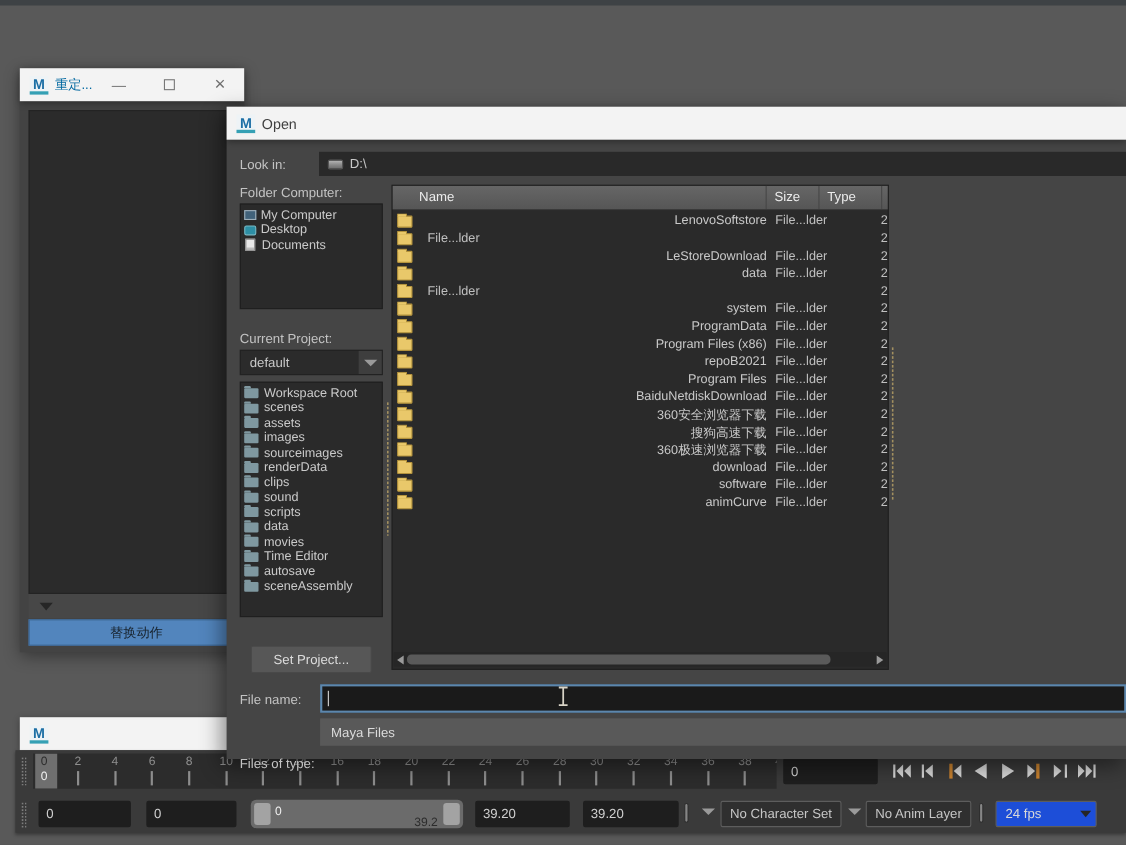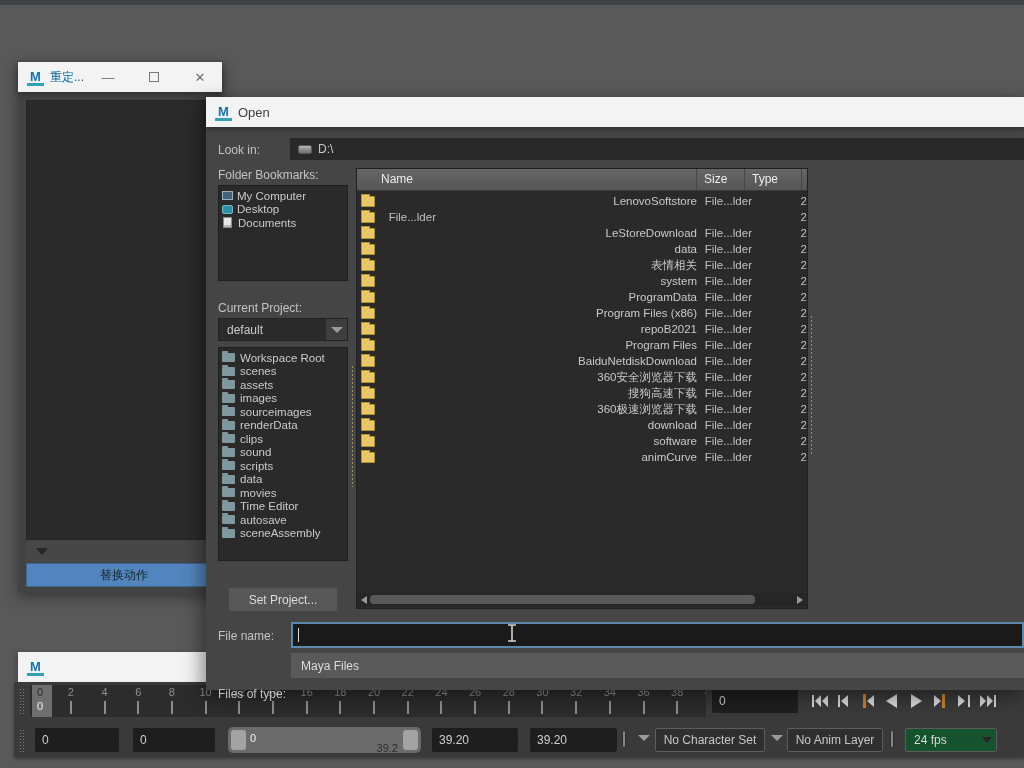--- a/index.html
+++ b/index.html
@@ -58,21 +58,21 @@
   
   #rslider { left:214px; top:45px; width:193px; height:26px; background:#6b6b6b; border-radius:5px; }
   .rs-handle { position:absolute; top:3px; width:15px; height:20px; background:#a3a3a3; border-radius:3px; }
   #rslider .minlab { position:absolute; left:22px; top:5px; font-size:11px; color:#f0f0f0; }
   #rslider .maxlab { position:absolute; right:23px; top:15px; font-size:11px; color:#2c2c2c;text-align:center; }
   .vdivider { width:4px; height:18px; background:#868686; border-radius:2px; border:1px solid #2e2e2e; }
   .tri-down-sm { width:0; height:0; border-left:6px solid transparent;
     border-right:6px solid transparent; border-top:6px solid #9a9a9a; }
   .obox { background:#2f2f2f; border:1px solid #5d5d5d; color:#c6c6c6; font-size:12px;
     display:flex; align-items:center; justify-content:center; border-radius:2px; }
-  #fps-box { background:#14532d; border:1px solid #5d5d5d; border-radius:2px;
+  #fps-box { background:#1d4ed8; border:1px solid #5d5d5d; border-radius:2px;
     display:flex; align-items:center; color:#d8d8d8; font-size:12px; }
   #fps-box .lab { flex:1; padding-left:8px; }
   #fps-box .arr { width:18px; height:100%; display:flex; align-items:center; justify-content:center; }
   #fps-box .arr span { width:0; height:0; border-left:5px solid transparent;
     border-right:5px solid transparent; border-top:6px solid #262626; }
 
   
   #open-dialog { left:206px; top:97px; width:818px; height:593px; background:#454545;
     box-shadow:-4px 6px 18px rgba(0,0,0,.45); }
   #open-title { left:0; top:0; width:818px; height:30px; }
@@ -385,21 +385,21 @@
       <span class="m-icon">M</span>
       <span class="tb-title">Open</span>
     </div>
 
     <span class="abs dlg-label" style="left:12px;top:46px;">Look in:</span>
     <div id="lookin-combo" class="abs">
       <span class="drive-icon"></span>
       <span>D:\</span>
     </div>
 
-    <span class="abs dlg-label" style="left:12px;top:71px;">Folder Bookmarks:</span>
+    <span class="abs dlg-label" style="left:12px;top:71px;">Folder Computer:</span>
     <div class="abs listbox" style="left:12px;top:88px;width:130px;height:96px;padding-top:3px;">
       <div class="lrow">
         <span class="bm-computer"></span>
         <span class="lab">My Computer</span>
       </div>
       <div class="lrow">
         <span class="bm-desktop"></span>
         <span class="lab">Desktop</span>
       </div>
       <div class="lrow">
@@ -527,21 +527,20 @@
 
           <div class="frow">
             <span class="ffolder"></span>
             <span class="fname">data</span>
             <span class="ftype">File...lder</span>
             <span class="fdate">2</span>
           </div>
 
           <div class="frow">
             <span class="ffolder"></span>
-            <span class="fname">表情相关</span>
             <span class="ftype">File...lder</span>
             <span class="fdate">2</span>
           </div>
 
           <div class="frow">
             <span class="ffolder"></span>
             <span class="fname">system</span>
             <span class="ftype">File...lder</span>
             <span class="fdate">2</span>
           </div>

